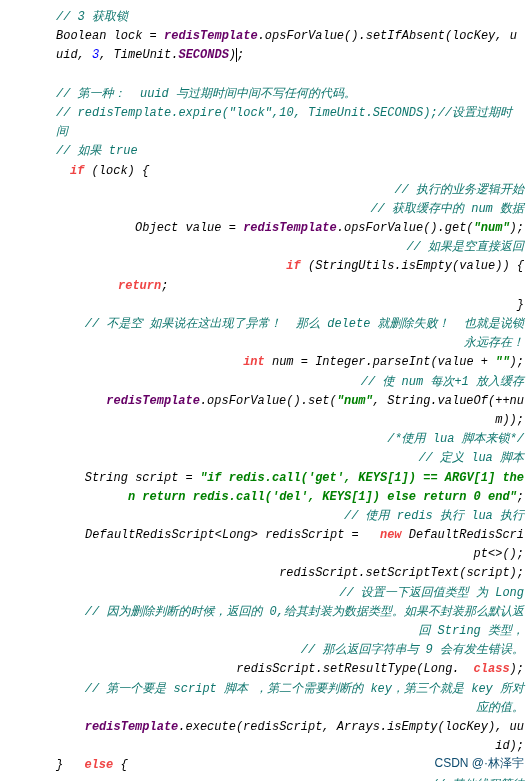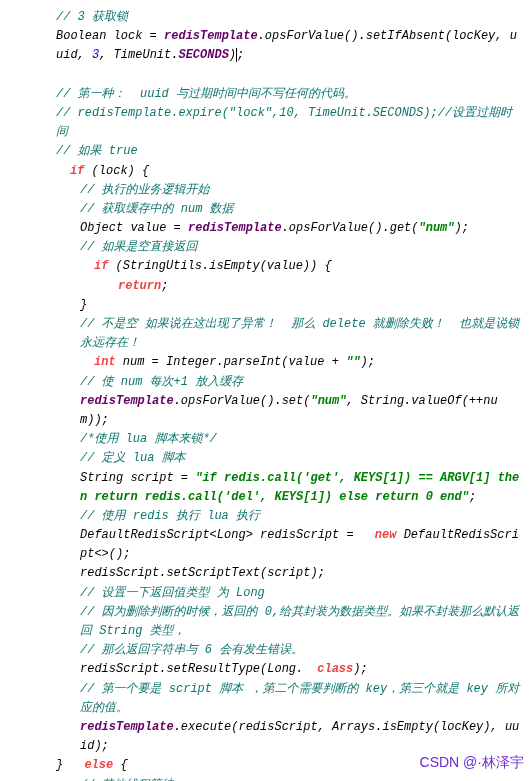--- a/index.html
+++ b/index.html
@@ -17,35 +17,35 @@
     .line { white-space: pre-wrap; word-break: break-all; }
     .comment { color: #0f766e; }
     .keyword { color: #ef4444; font-weight: bold; margin-left: 14px; }
     .string { color: #008000; font-weight: bold; }
     .purple { color: #660066; font-weight: bold; margin-top: 8px; }
     .num { color: #0000ff; }
     .watermark {
       position: fixed;
       bottom: 8px;
       right: 8px;
-      color: #6d28d9;
-      font-size: 14px;
+      color: #0c4a6e;
+      font-size: 12px;
       font-style: normal;
       font-family: sans-serif;
       margin-top: 24px;
     }
     .cursor {
       display: inline-block;
       width: 1px;
       height: 14px;
       background: #000;
       vertical-align: middle;
     }
     .i2 { padding-left: 48px; }
-    .i3 { padding-left: 72px; }
+    .i3 { padding-left: 72px; text-align: right; }
     .i4 { padding-left: 96px; }
   </style>
 </head>
 <body>
 
 <div class="line i2 comment">// 3 获取锁</div>
 <div class="line i2"><span>Boolean lock = </span><span class="purple">redisTemplate</span><span>.opsForValue().setIfAbsent(locKey, uuid, </span><span class="num">3</span><span>, TimeUnit.</span><span class="purple">SECONDS</span><span>)</span><span class="cursor"></span>;</div>
 <div class="line">&nbsp;</div>
 <div class="line i2 comment">// 第一种：  uuid 与过期时间中间不写任何的代码。</div>
 <div class="line i2 comment">// redisTemplate.expire("lock",10, TimeUnit.SECONDS);//设置过期时间</div>
@@ -63,20 +63,20 @@
 <div class="line i3 comment">// 使 num 每次+1 放入缓存</div>
 <div class="line i3"><span class="purple">redisTemplate</span><span>.opsForValue().set(</span><span class="string">"num"</span><span>, String.</span><span style="font-style:italic">valueOf</span><span>(++num));</span></div>
 <div class="line i3 comment">/*使用 lua 脚本来锁*/</div>
 <div class="line i3 comment">// 定义 lua 脚本</div>
 <div class="line i3"><span>String script = </span><span class="string">"if redis.call('get', KEYS[1]) == ARGV[1] then return redis.call('del', KEYS[1]) else return 0 end"</span><span>;</span></div>
 <div class="line i3 comment">// 使用 redis 执行 lua 执行</div>
 <div class="line i3"><span>DefaultRedisScript&lt;Long&gt; redisScript = </span><span class="keyword">new</span><span> DefaultRedisScript&lt;&gt;();</span></div>
 <div class="line i3">redisScript.setScriptText(script);</div>
 <div class="line i3 comment">// 设置一下返回值类型 为 Long</div>
 <div class="line i3 comment">// 因为删除判断的时候，返回的 0,给其封装为数据类型。如果不封装那么默认返回 String 类型，</div>
-<div class="line i3 comment">// 那么返回字符串与 6 会有发生错误。</div>
+<div class="line i3 comment">// 那么返回字符串与 9 会有发生错误。</div>
 <div class="line i3"><span>redisScript.setResultType(Long.</span><span class="keyword">class</span><span>);</span></div>
 <div class="line i3 comment">// 第一个要是 script 脚本 ，第二个需要判断的 key，第三个就是 key 所对应的值。</div>
 <div class="line i3"><span class="purple">redisTemplate</span><span>.execute(redisScript, Arrays.</span><span style="font-style:italic">isEmpty</span><span>(locKey), uuid);</span></div>
 <div class="line i2"><span>} </span><span class="keyword">else</span><span> {</span></div>
 <div class="line i3 comment">// 其他线程等待</div>
 
 <div class="watermark">CSDN @·林泽宇</div>
 
 </body></html>

